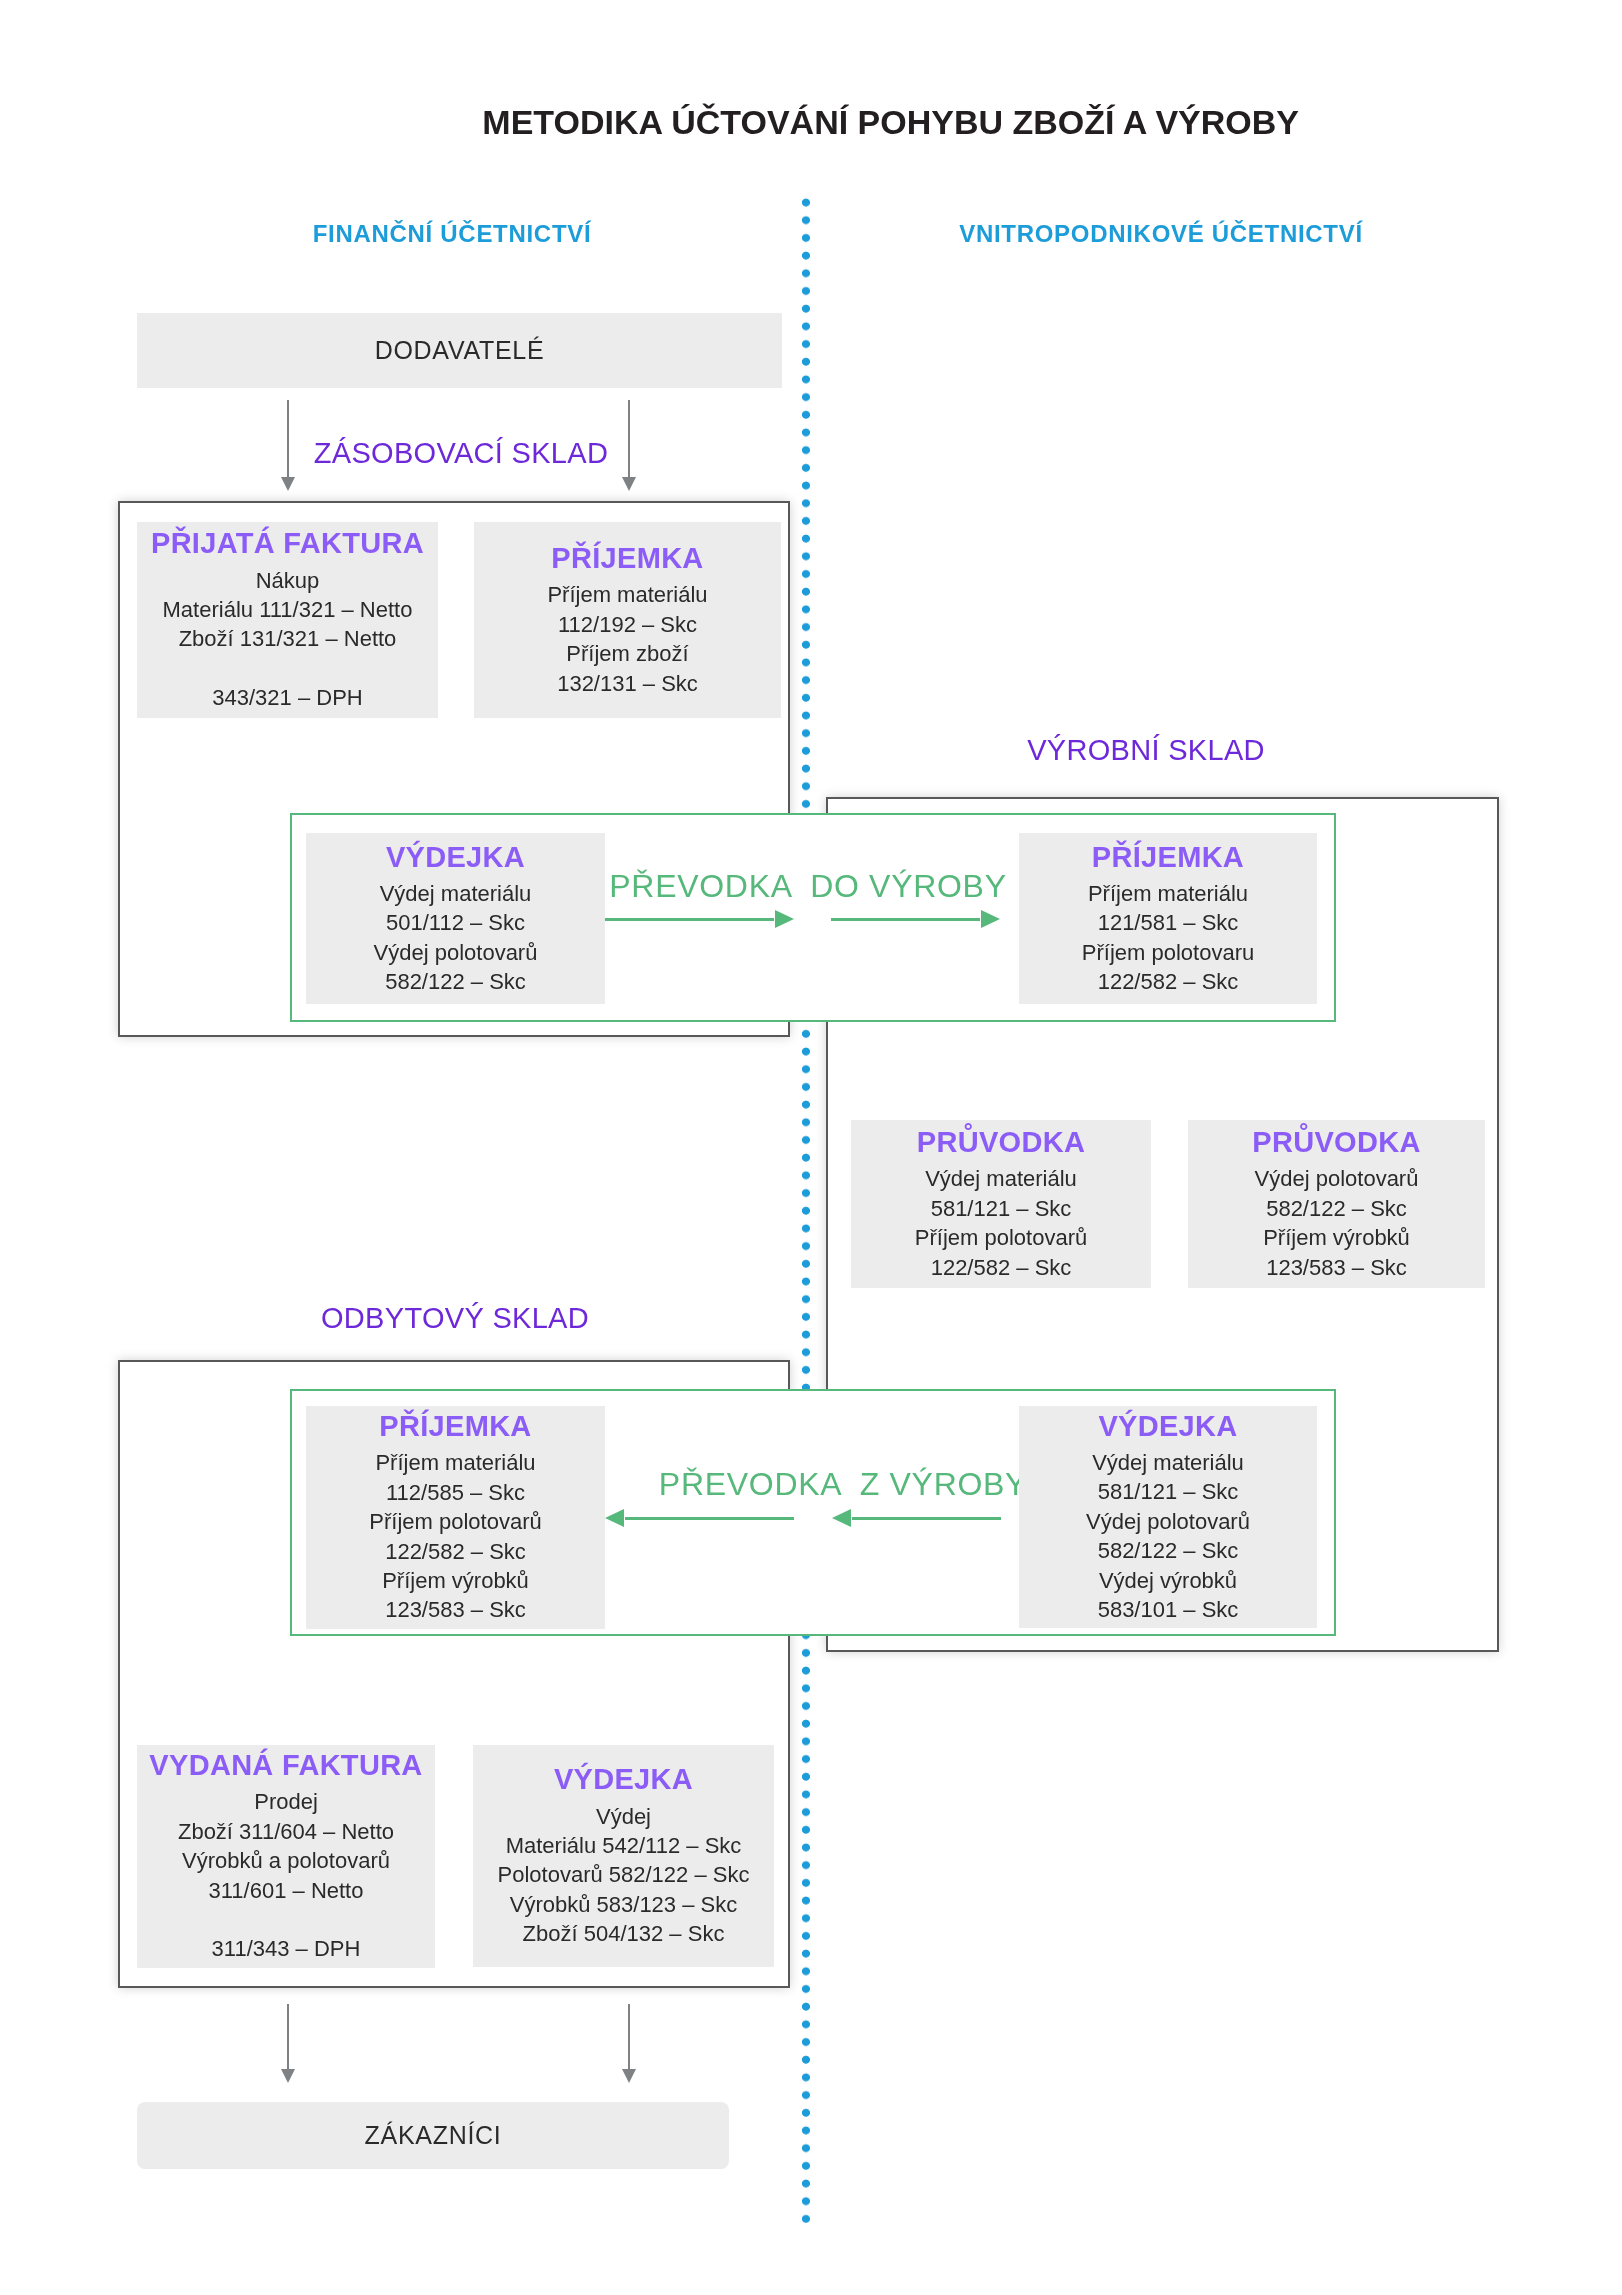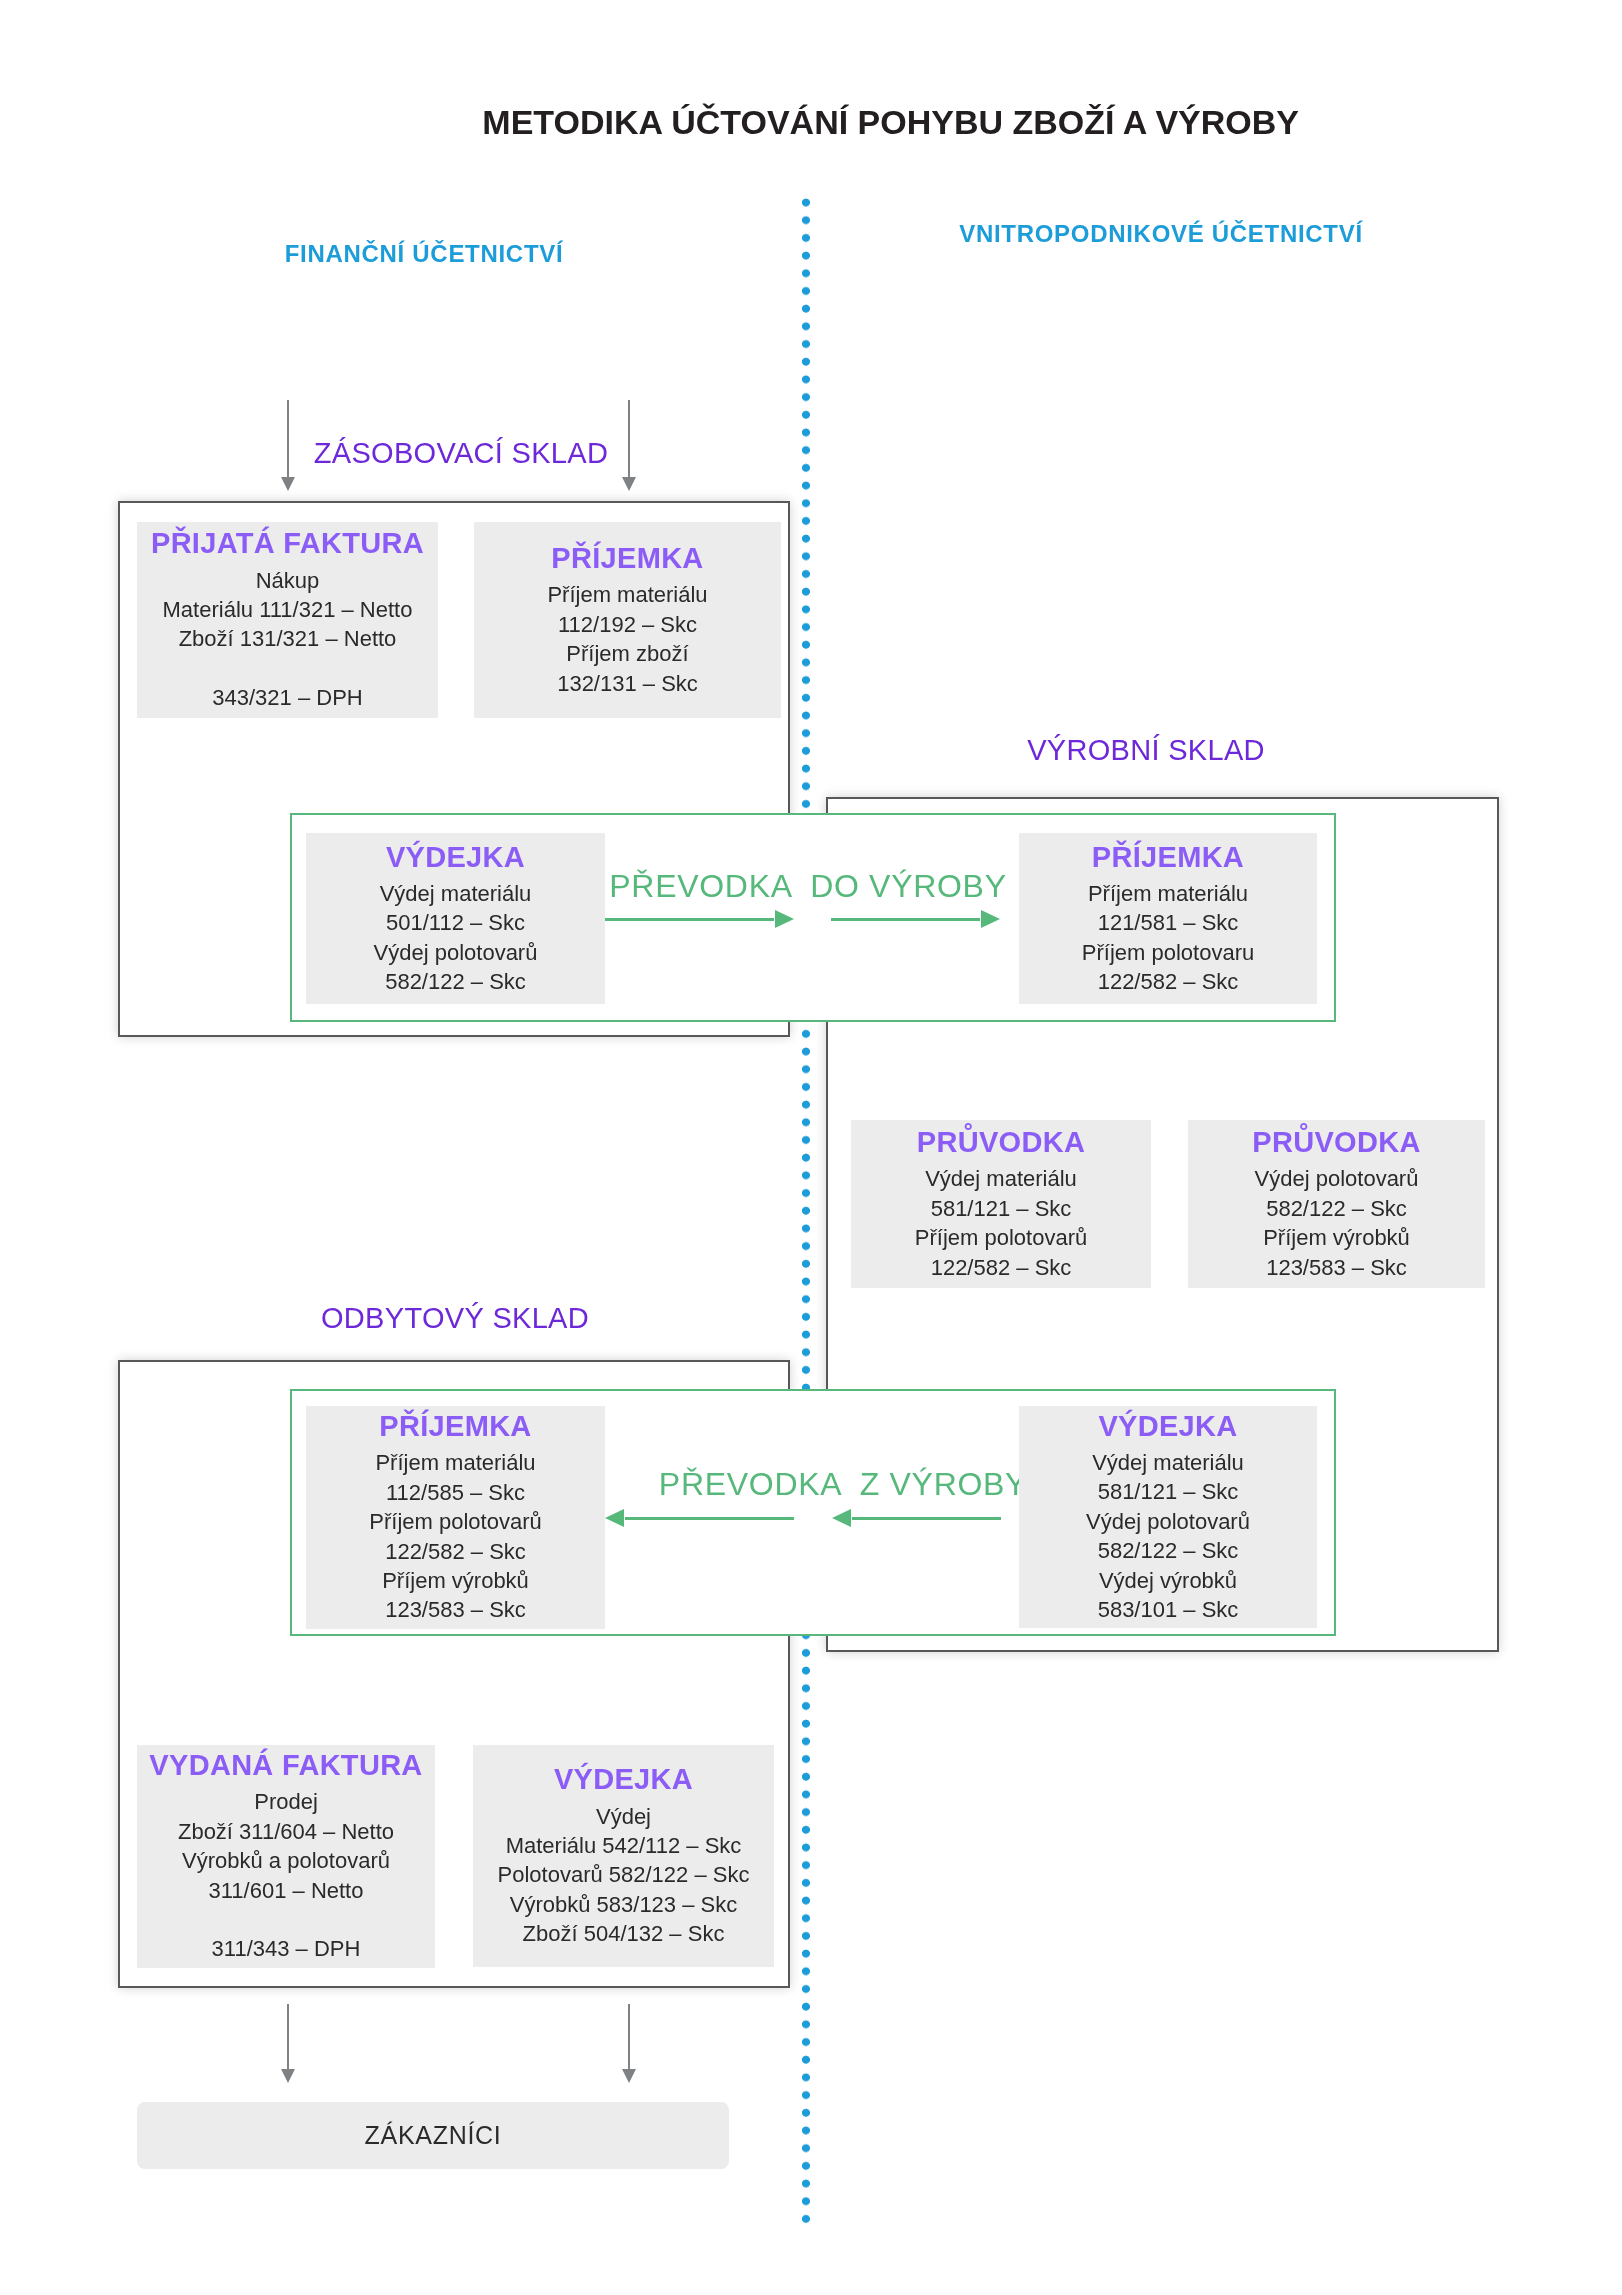--- a/index.html
+++ b/index.html
@@ -48,25 +48,26 @@
                        border-style:solid;border-width:9.8px 19.6px 9.8px 0;
                        border-color:transparent #56b87a transparent transparent;}
 </style>
 </head>
 <body>
 
 <div id="canvas">
 
   <div class="page-title">METODIKA ÚČTOVÁNÍ POHYBU ZBOŽÍ A VÝROBY</div>
 
-  <div class="col-header" style="left:424px;top:220px;margin-top:20px;">FINANČNÍ ÚČETNICTVÍ</div>
+  <div class="col-header" style="left:452px;top:220px;">FINANČNÍ ÚČETNICTVÍ</div>
   <div class="col-header" style="left:1161px;top:220px;">VNITROPODNIKOVÉ ÚČETNICTVÍ</div>
 
   <div class="divider"></div>
 
+  <div class="hub" style="left:137px;top:313px;width:645px;height:75px;">DODAVATELÉ</div>
 
   <div class="arrow-down" style="left:287px;top:400px;height:77px;"></div>
   <div class="arrow-down" style="left:628px;top:400px;height:77px;"></div>
   <div class="zone-label" style="left:461px;top:437px;">ZÁSOBOVACÍ SKLAD</div>
 
   <div class="outer-box" style="left:118px;top:501px;width:668px;height:532px;"></div>
   <div class="outer-box" style="left:826px;top:797px;width:669px;height:851px;"></div>
   <div class="outer-box" style="left:118px;top:1360px;width:668px;height:624px;"></div>
 
   <div class="zone-label" style="left:1146px;top:734px;">VÝROBNÍ SKLAD</div>

